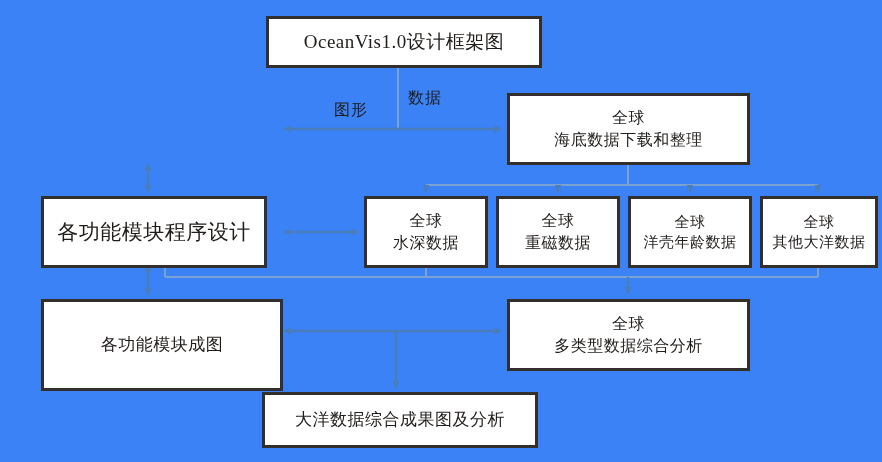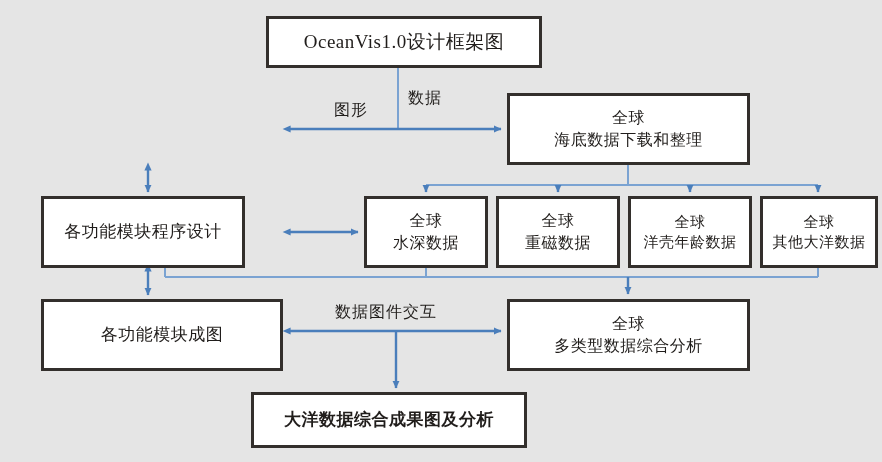--- a/index.html
+++ b/index.html
@@ -7,21 +7,21 @@
     padding: 0;
     background: #ffffff;
   }
   body {
     font-family: "Liberation Serif", "DejaVu Serif", serif;
   }
   #canvas {
     position: relative;
     width: 882px;
     height: 462px;
-    background: #e5e5e5;
+    background: #3b82f6;
     overflow: hidden;
   }
   .node {
     position: absolute;
     box-sizing: border-box;
     border: 3px solid #332f2c;
     background: #ffffff;
     display: flex;
     align-items: center;
     justify-content: center;
@@ -32,28 +32,28 @@
     z-index: 3;
   }
   .node .label {
     display: block;
     width: 100%;
     white-space: pre-line;
   }
   .n-title    { left: 266px; top: 16px;  width: 276px; height: 52px;  font-size: 19px; }
   .n-matlab   { left: 41px;  top: 93px;  width: 242px; height: 72px;  font-size: 17px; font-weight: bold; }
   .n-download { left: 507px; top: 93px;  width: 243px; height: 72px;  font-size: 16px; }
-  .n-modprog  { left: 41px;  top: 196px; width: 204px; height: 72px;  font-size: 17px; }
+  .n-modprog  { left: 41px;  top: 196px; width: 226px; height: 72px;  font-size: 21px; }
   .n-d1       { left: 364px; top: 196px; width: 124px; height: 72px;  font-size: 16px; }
   .n-d2       { left: 496px; top: 196px; width: 124px; height: 72px;  font-size: 16px; }
   .n-d3       { left: 628px; top: 196px; width: 124px; height: 72px;  font-size: 15px; }
   .n-d4       { left: 760px; top: 196px; width: 118px; height: 72px;  font-size: 15px; }
-  .n-modmap   { left: 41px;  top: 299px; width: 242px; height: 72px;  font-size: 17px; }
+  .n-modmap   { left: 41px;  top: 299px; width: 242px; height: 92px;  font-size: 17px; }
   .n-analysis { left: 507px; top: 299px; width: 243px; height: 72px;  font-size: 16px; }
-  .n-result   { left: 251px; top: 392px; width: 276px; height: 56px;  font-size: 17px; font-weight: bold; }
+  .n-result   { left: 262px; top: 392px; width: 276px; height: 56px;  font-size: 17px; }
 
   .edge-label {
     position: absolute;
     color: #201d1b;
     font-size: 16px;
     letter-spacing: 1px;
     z-index: 4;
     white-space: nowrap;
   }
   .lbl-graphic { left: 334px; top: 100px; }
@@ -176,15 +176,14 @@
     <span class="label">全球
 多类型数据综合分析</span>
   </div>
 
   <div class="node n-result">
     <span class="label">大洋数据综合成果图及分析</span>
   </div>
 
   <span class="edge-label lbl-graphic">图形</span>
   <span class="edge-label lbl-data">数据</span>
-  <span class="edge-label lbl-interact">数据图件交互</span>
 
 </div>
 
 </body></html>

